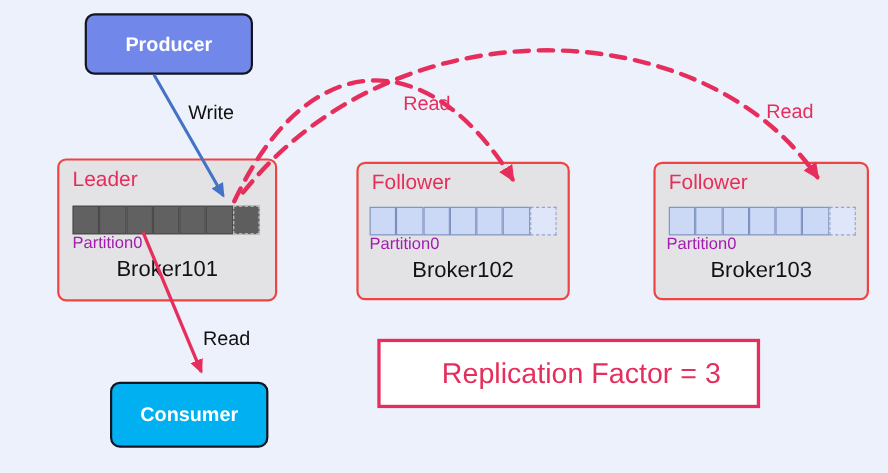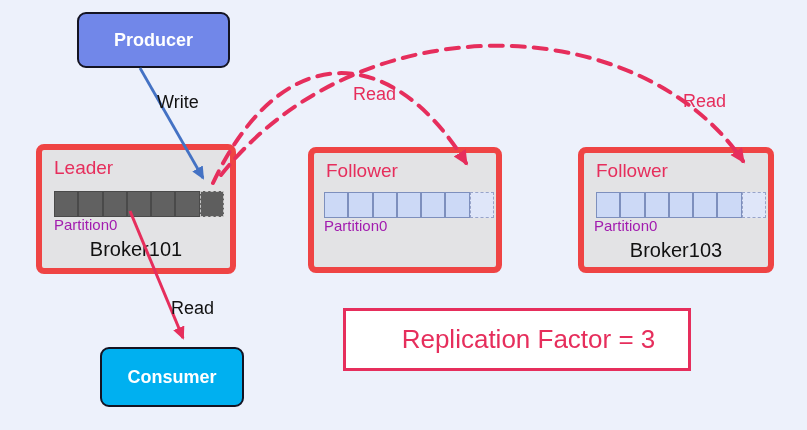--- a/index.html
+++ b/index.html
@@ -21,23 +21,24 @@
     color:#ffffff;font-weight:bold;font-size:18px;
     box-sizing:border-box;
   }
   .producer{left:62px;top:12px;width:153px;height:56px;background:#7187e9;margin-left:15px;}
   .consumer{left:100px;top:347px;width:144px;height:60px;background:#00b0f0;}
 
   
   .broker{
     position:absolute;
     background:#e3e3e5;
-    border:6px solid #ef4444;
+    border:2px solid #ef4444;
     border-radius:8px;
     box-sizing:border-box;
+    margin-left:16px;
   }
   .broker-101{left:36px;top:144px;width:200px;height:130px;}
   .broker-102{left:308px;top:147px;width:194px;height:126px;}
   .broker-103{left:578px;top:147px;width:196px;height:126px;}
 
   .role{
     position:absolute;left:12px;top:7px;
     color:#e62e5c;font-size:19px;
   }
   .partition-bar{
@@ -63,21 +64,21 @@
   .broker-102 .partition-label,.broker-103 .partition-label{left:10px;top:64px;}
   .broker-name{
     position:absolute;left:0;right:0;top:88px;
     text-align:center;font-size:20px;color:#111;
   }
   .broker-102 .broker-name,.broker-103 .broker-name{top:86px;}
 
   
   .edge-label{
     position:absolute;font-size:18px;color:#111;
-    width:70px;text-align:left;
+    width:70px;text-align:center;
   }
   .edge-label.red{color:#e62e5c;}
   .lbl-write{left:157px;top:92px;}
   .lbl-read-consumer{left:171px;top:298px;}
   .lbl-read-f1{left:353px;top:84px;}
   .lbl-read-f2{left:683px;top:91px;}
 
   
   .replication-note{
     position:absolute;left:343px;top:308px;width:348px;height:63px;
@@ -119,20 +120,21 @@
     <div class="partition-bar follower-bar">
         <div class="cell"></div>
         <div class="cell"></div>
         <div class="cell"></div>
         <div class="cell"></div>
         <div class="cell"></div>
         <div class="cell"></div>
         <div class="cell dashed"></div>
       </div>
     <div class="partition-label">Partition0</div>
+    <div class="broker-name">Broker102</div>
   </div>
 
   <div class="broker broker-103">
     <div class="role">Follower</div>
     <div class="partition-bar follower-bar">
         <div class="cell"></div>
         <div class="cell"></div>
         <div class="cell"></div>
         <div class="cell"></div>
         <div class="cell"></div>

